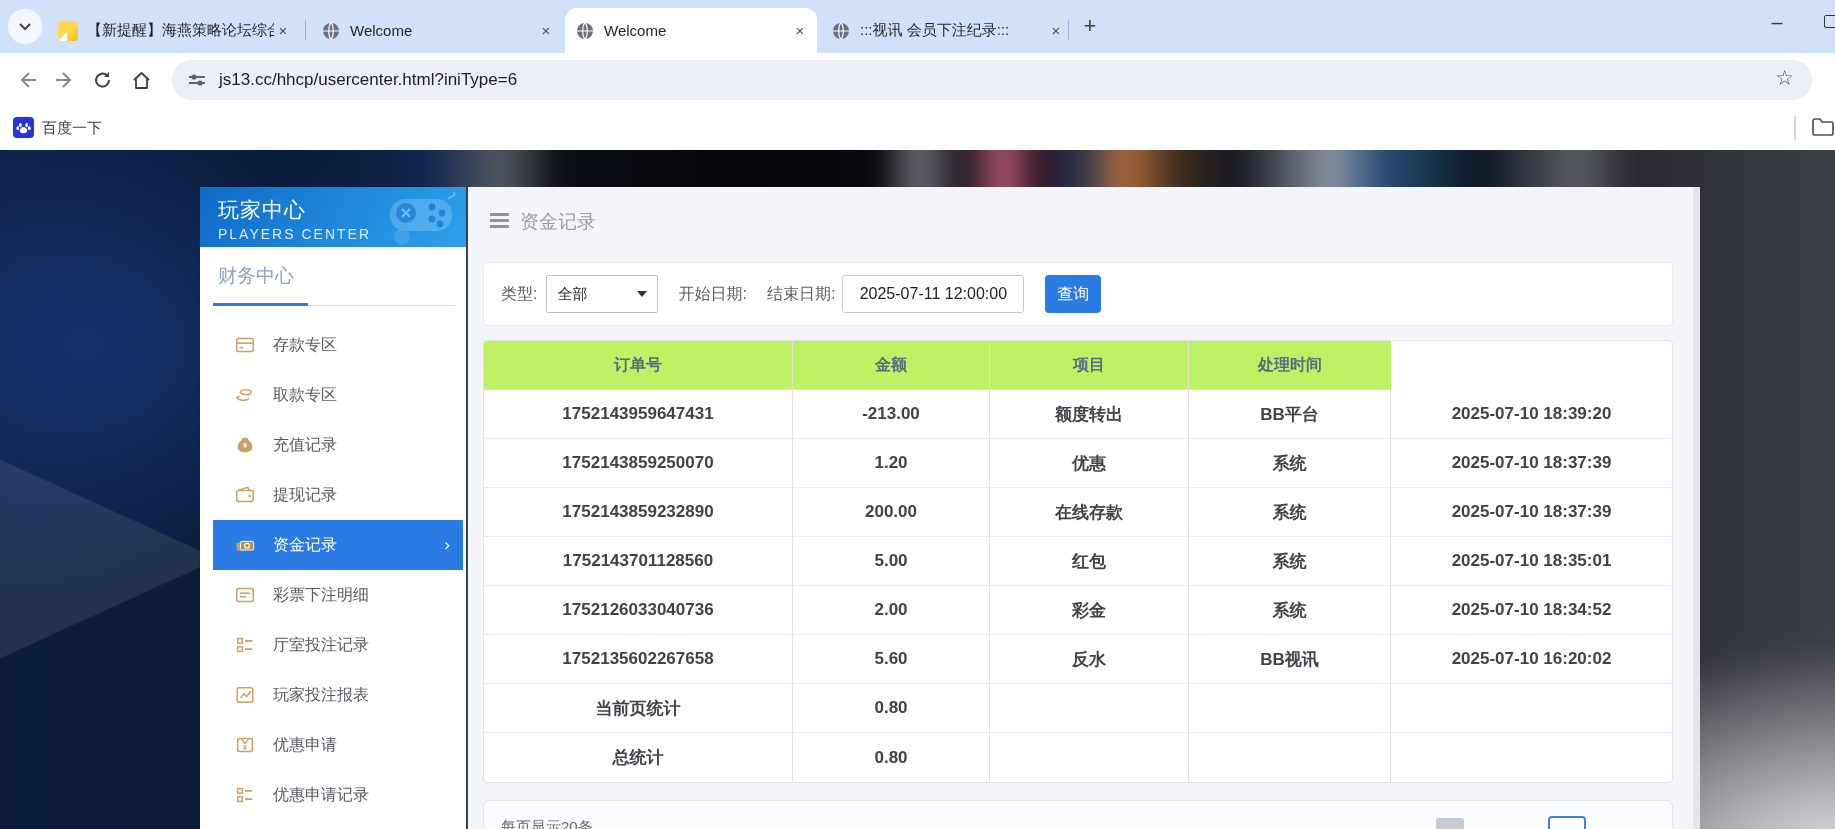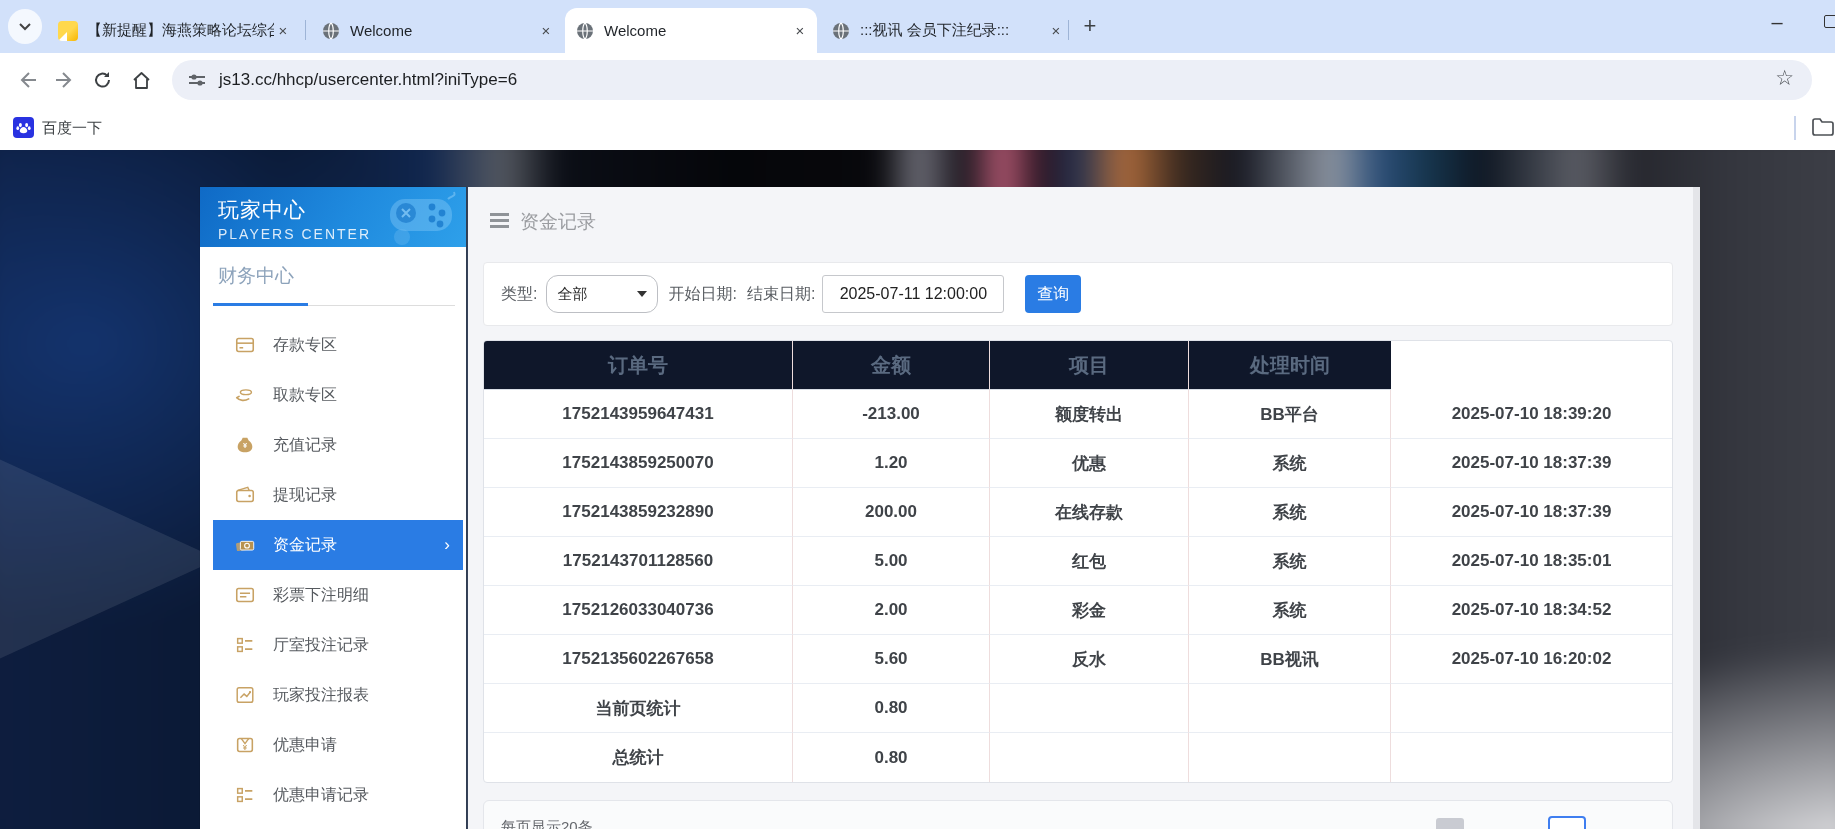--- a/index.html
+++ b/index.html
@@ -81,38 +81,38 @@
   .scroll-strip { position:absolute; right:0; top:0; bottom:0; width:7px; background:#e4e5e9; }
   .main-head { position:absolute; left:22px; top:22px; display:flex; align-items:center; }
   .burger { width:19px; margin-right:11px; }
   .burger i { display:block; height:3px; background:#8f9398; margin-bottom:3px; }
   .main-title { font-size:19px; color:#9b9da1; }
 
   .filter-card { position:absolute; left:15px; top:75px; width:1190px; height:64px;
     background:#fff; border:1px solid #e8e9ec; border-radius:4px;
     display:flex; align-items:center; padding-left:17px; }
   .f-label { font-size:16px; color:#5a5e63; }
-  .f-select { margin-left:9px; width:112px; height:38px; border:1px solid #bdbfc4; border-radius:12px;
+  .f-select { margin-left:9px; width:112px; height:38px; border:1px solid #bdbfc4; border-radius:2px;
     background:#fff; display:flex; align-items:center; padding:0 10px; font-size:15px; color:#2c2c2c; }
   .f-select .tri { margin-left:auto; width:0; height:0; border-left:5px solid transparent;
     border-right:5px solid transparent; border-top:6px solid #333; }
   .f-input { margin-left:7px; width:182px; height:38px; border:1px solid #c6c8cc; border-radius:3px;
     background:#fff; font-size:16px; color:#222; text-align:center;
     font-family:"Liberation Sans","DejaVu Sans",sans-serif; }
-  .gap14 { margin-left:10px; }
+  .gap14 { margin-left:20px; }
   .btn-search { margin-left:21px; width:56px; height:38px; background:#2a7ce4; color:#fff;
     border:none; border-radius:4px; font-size:16px; }
 
   .table-card { position:absolute; left:15px; top:153px; width:1190px;
     background:#fff; border:1px solid #dfe2e8; border-radius:4px; overflow:hidden; }
   .trow { display:grid; grid-template-columns:309px 197px 199px 202px 1fr; }
   .trow > div { height:49px; display:flex; align-items:center; justify-content:center;
     border-right:1px solid #eedddd; border-bottom:1px solid #e9edf3; font-size:17px; color:#3f4348;font-weight:bold; }
   .trow > div:last-child { border-right:none; }
-  .trow.head > div { background:#0f172a; font-weight:bold; color:#5a6a80; font-size:20px;
+  .trow.head > div { background:#bef264; font-weight:bold; color:#5a6a80; font-size:16px;
     border-bottom:1px solid #d9dee6; }
   .trow:last-child > div { border-bottom:none; }
 
   .footer-card { position:absolute; left:15px; top:613px; width:1190px; height:60px;
     background:#fafbfc; border:1px solid #e4e6eb; border-radius:6px; }
   .pagesize { position:absolute; left:17px; top:17px; font-size:15px; color:#66696e; }
   .pg-grey { position:absolute; left:952px; top:17px; width:28px; height:26px;
     background:#c9cbd2; border-radius:3px; }
   .pg-blue { position:absolute; left:1064px; top:15px; width:38px; height:30px;
     background:#fff; border:2px solid #3f7ef0; border-radius:4px; }

